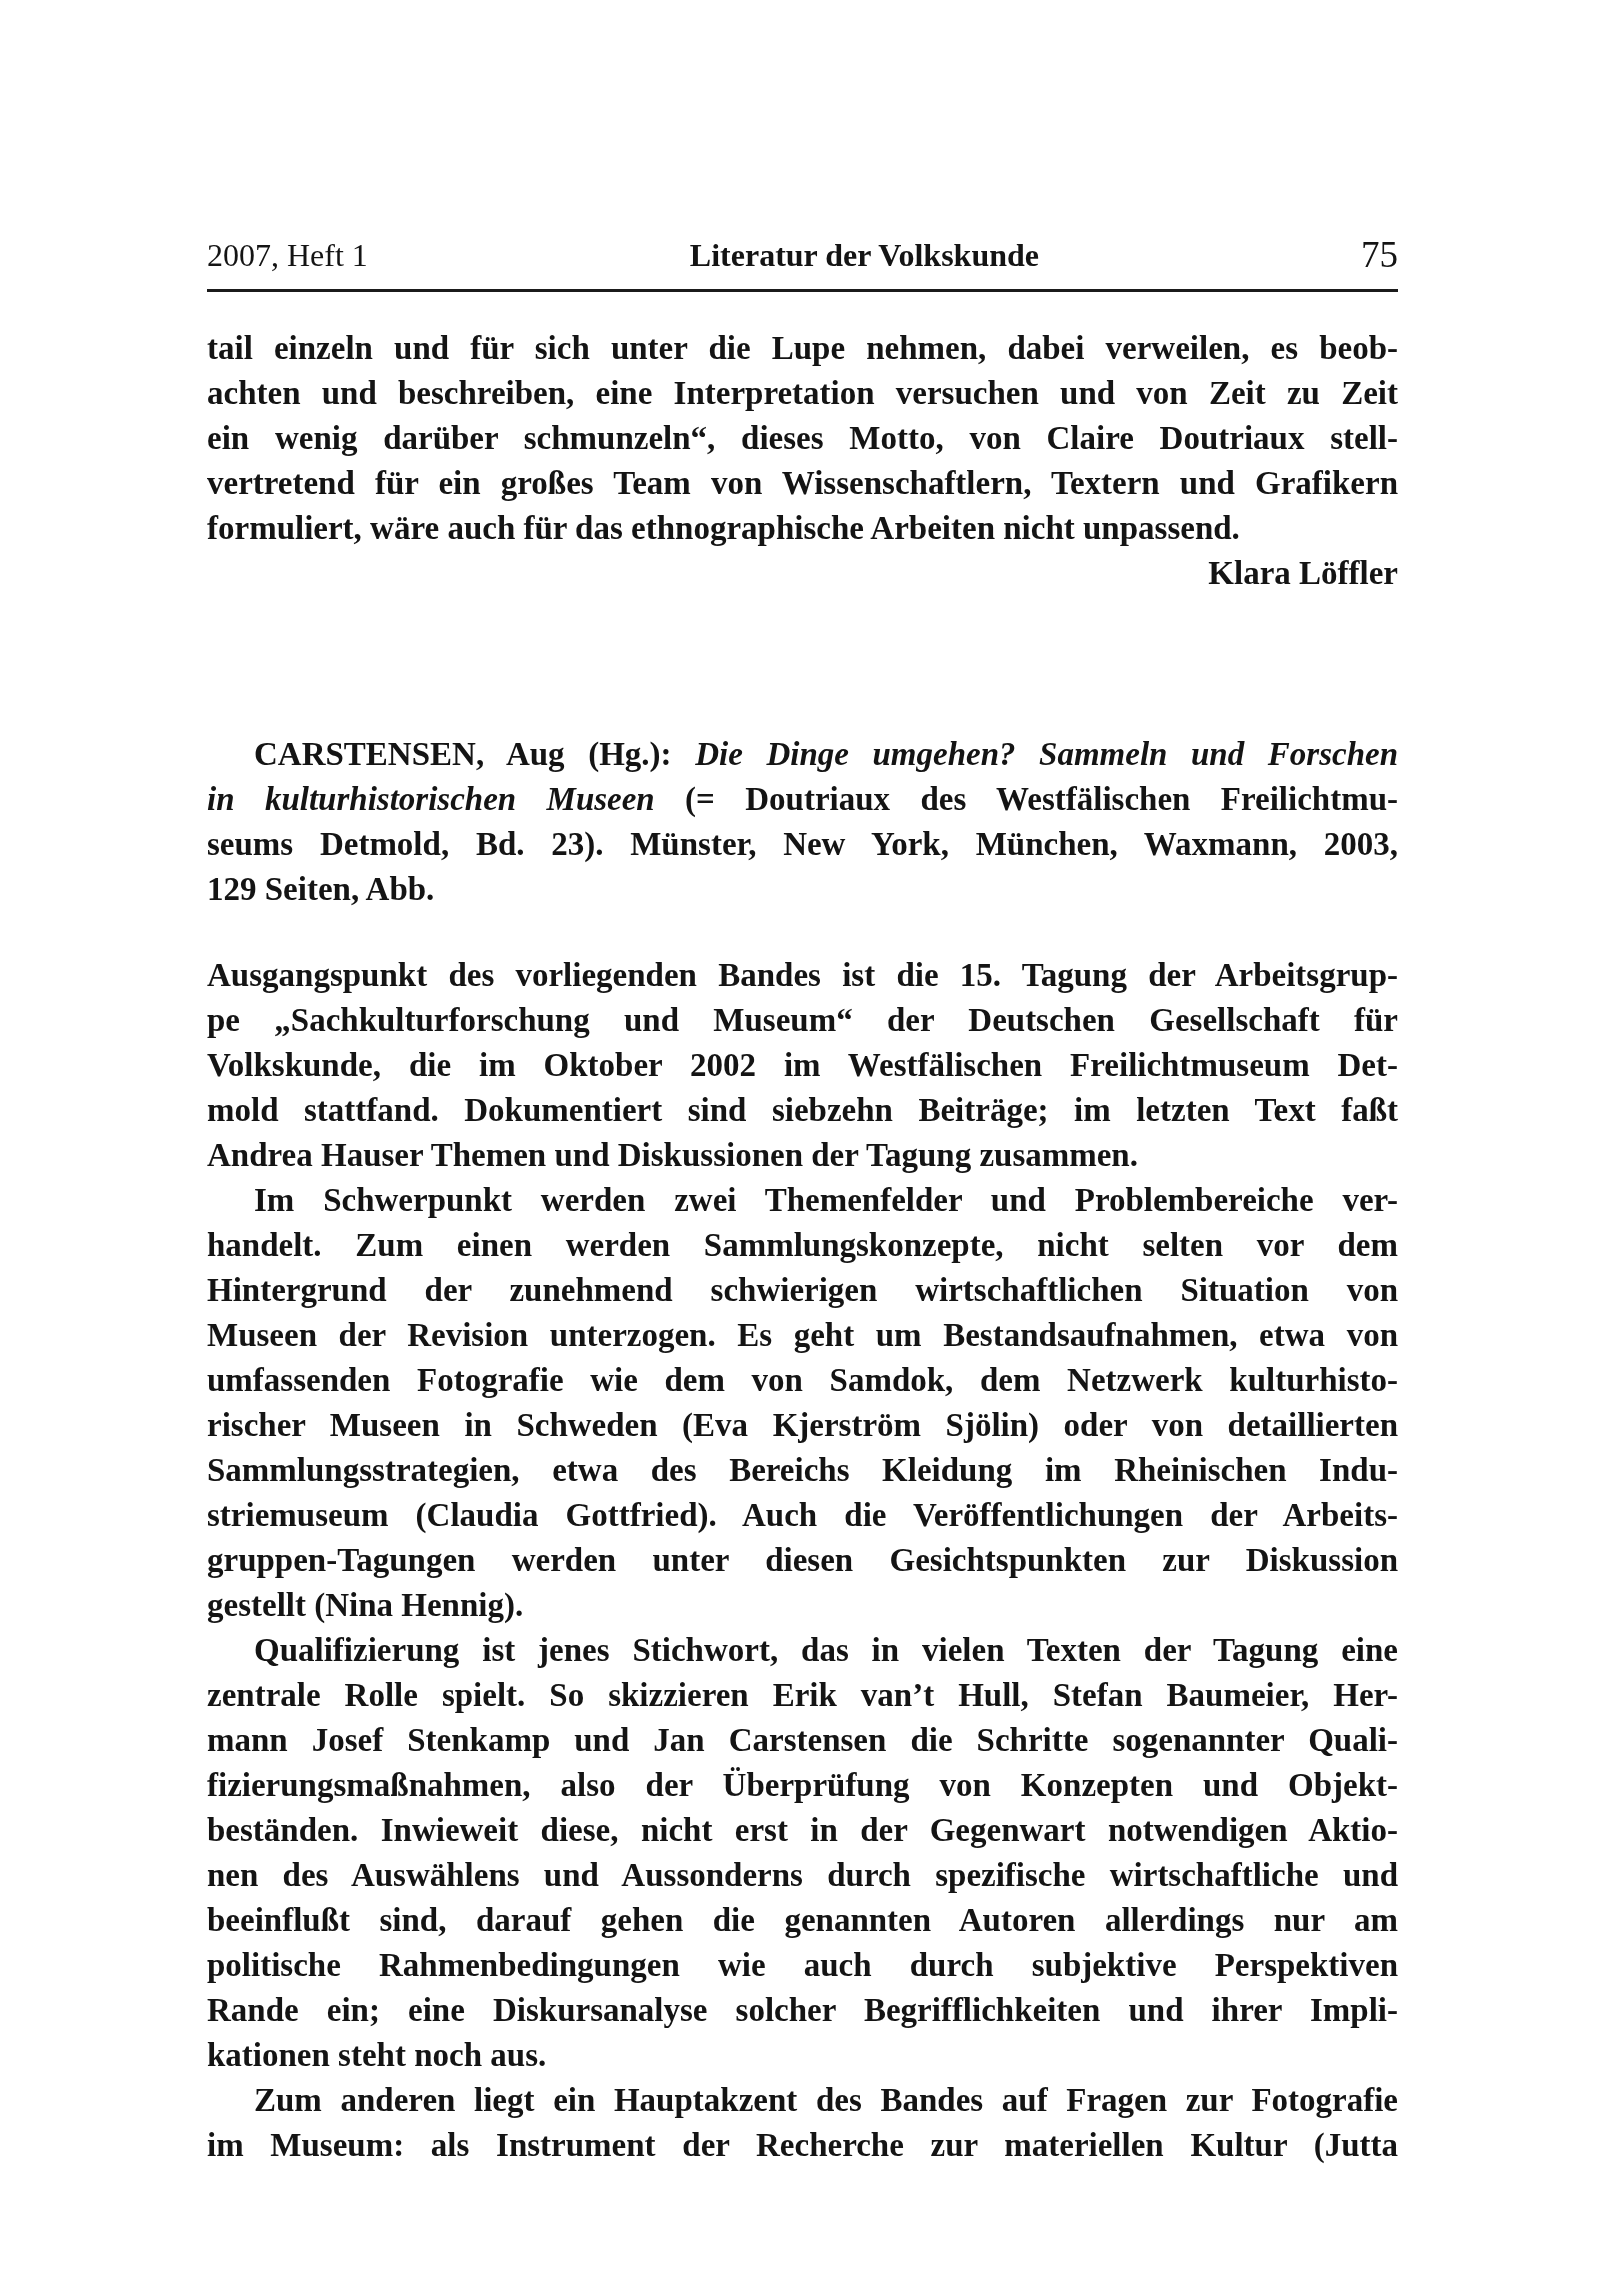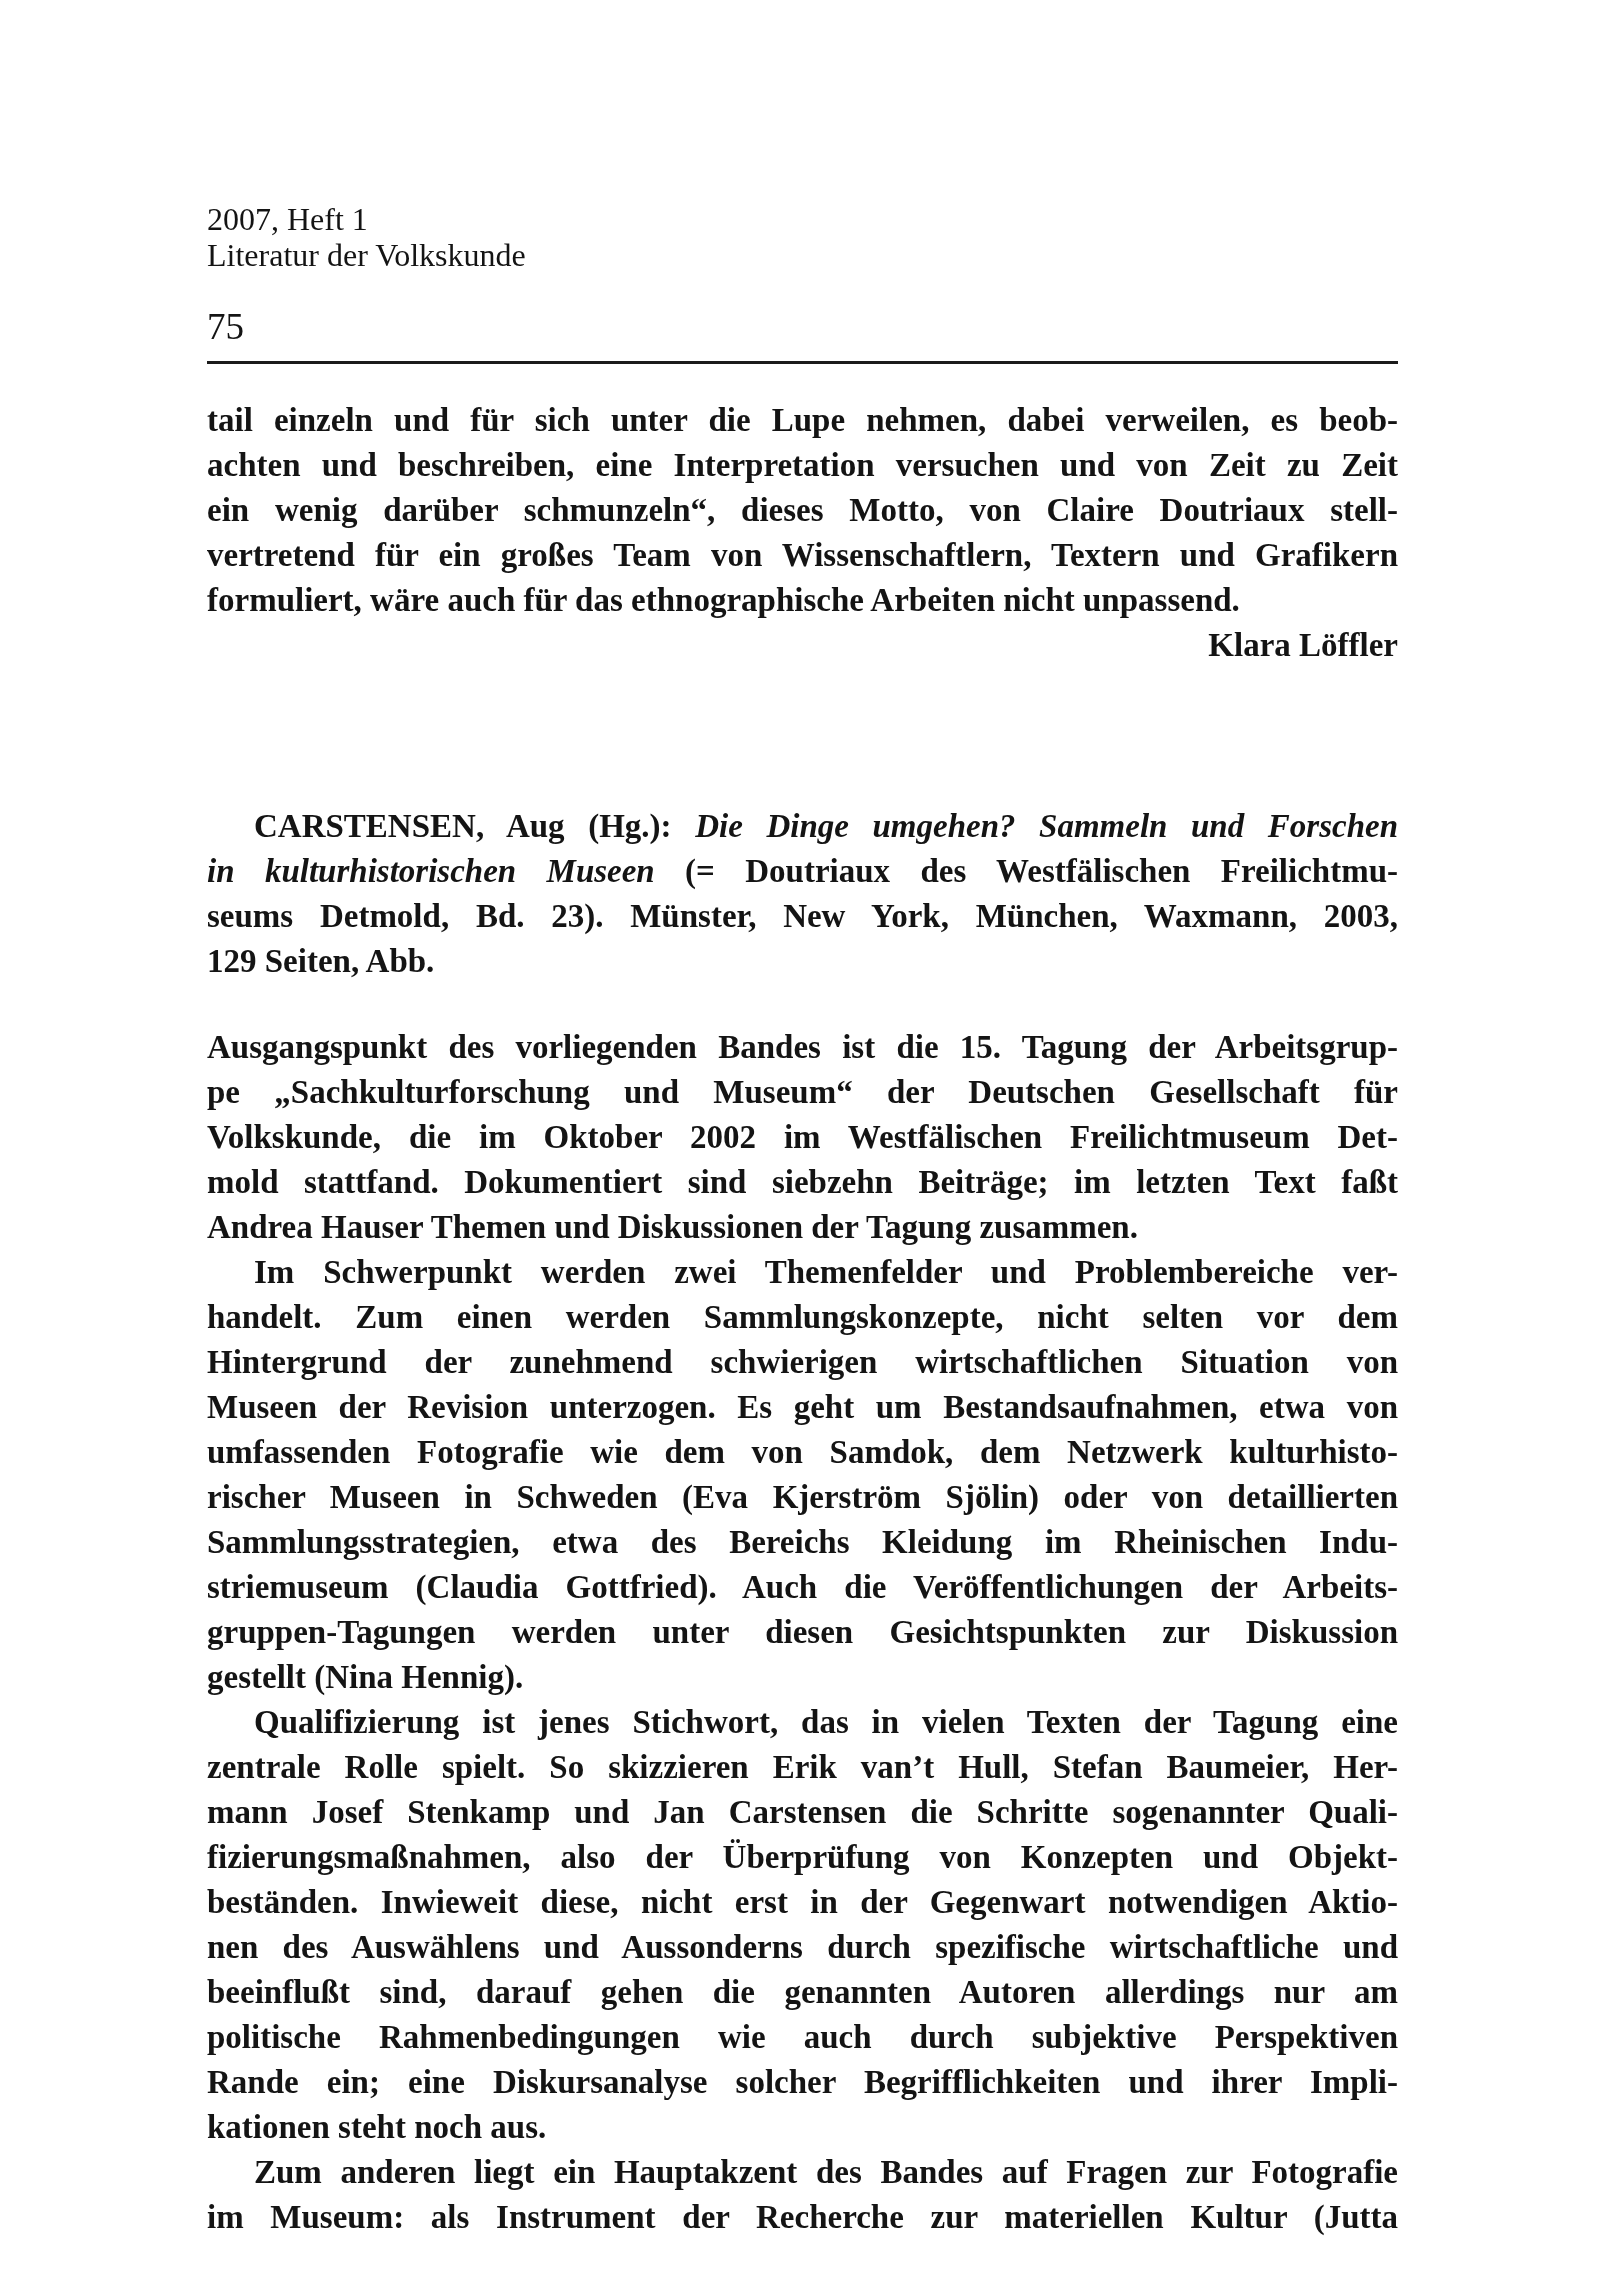--- a/index.html
+++ b/index.html
@@ -17,32 +17,32 @@
     overflow: hidden;
   }
   .content {
     position: absolute;
     left: 207px;
     top: 201px;
     width: 1191px;
   }
   .running-head {
     display: flex;
-    align-items: flex-start;
+    align-items: flex-end;
     font-size: 32px;
     line-height: 36px;
     white-space: nowrap;
-    flex-direction: column;
   }
   .running-head .issue {
     flex: 0 0 auto;
   }
   .running-head .journal {
     flex: 1 1 auto;
     text-align: center;
+    font-weight: bold;
   }
   .running-head .pageno {
     flex: 0 0 auto;
     font-size: 37px;
     margin-top: 36px;
   }
   .head-rule {
     margin-top: 16px;
     height: 0;
     border-top: 3.2px solid #1b1b1b;

